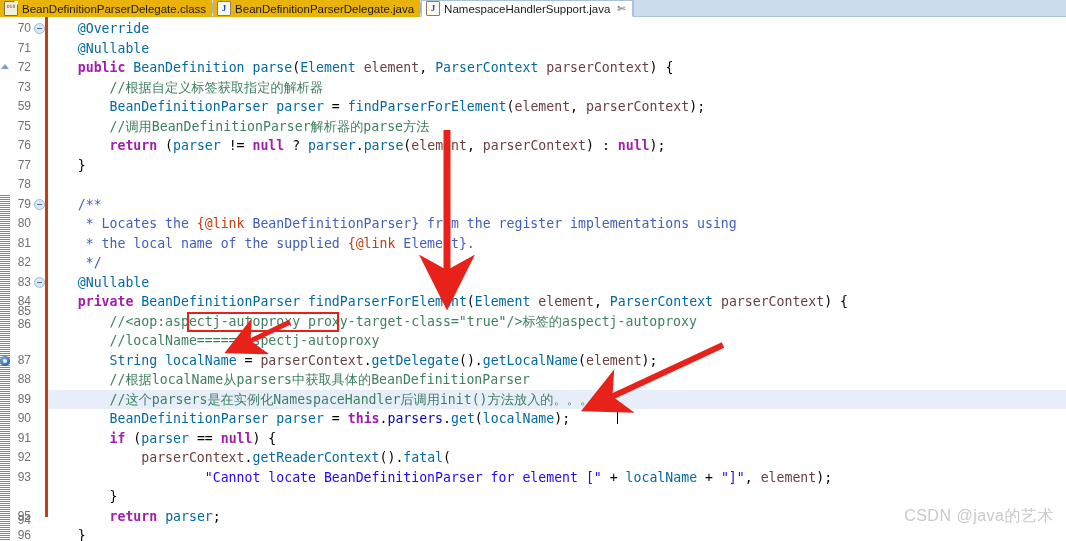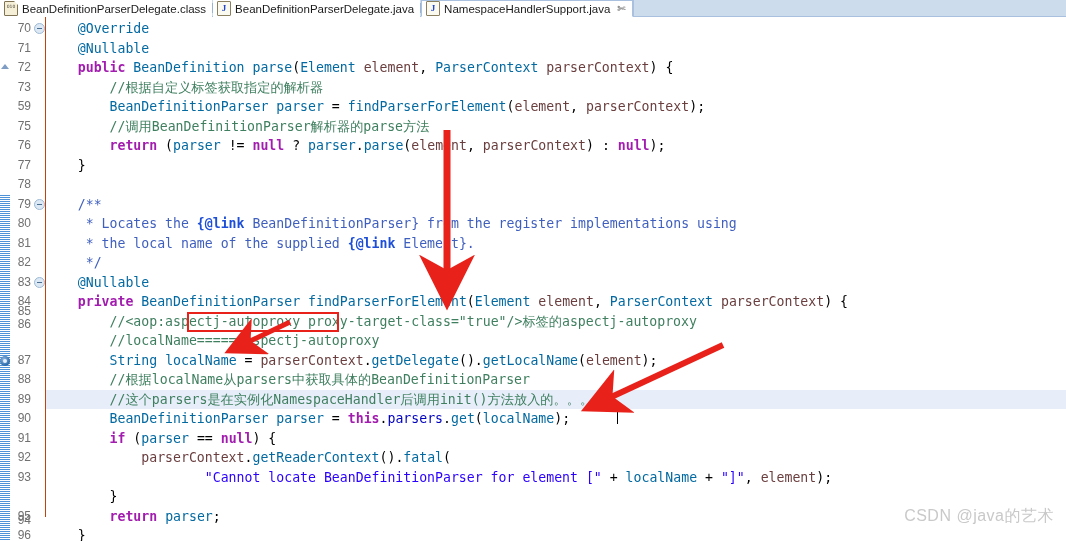--- a/index.html
+++ b/index.html
@@ -34,21 +34,21 @@
     display: flex;
     align-items: center;
     padding: 0 6px 0 4px;
     gap: 4px;
     height: 17px;
     box-sizing: border-box;
     white-space: nowrap;
     position: relative;
   }
   .tab.inactive {
-    background: #ffffff;
+    background: #eab308;
     color: #1a1a1a;
   }
   .tab.active {
     background: #ffffff;
     border-left: 1px solid #a9c0de;
     border-right: 1px solid #a9c0de;
     border-top: 1px solid #a9c0de;
     border-bottom: 1px solid #ffffff;
   }
   .tab-sep {
@@ -165,21 +165,21 @@
     border-radius: 50%;
   }
 
   
   .gutter {
     position: absolute;
     left: 10px; top: 0;
     width: 35px;
     height: 500px;
     background: #ffffff;
-    border-right: 1px solid #c2410c;
+    border-right: 3px solid #c2410c;
   }
   .lineno {
     position: absolute;
     right: 14px;
     font-family: "Liberation Sans", sans-serif;
     font-size: 12px;
     color: #707070;
     text-align: right;
     line-height: 19.5px;
     height: 19.5px;
@@ -225,21 +225,21 @@
     left: 46px;
     width: 1020px;
     height: 19.5px;
     background: #e7eefa;
   }
 
   
   .kw   { color: #a21caf; font-weight: bold; }
   .cmt  { color: #3f7f5f; }
   .jdoc { color: #3f5fbf; }
-  .jdoctag { color: #1d4ed8; font-weight: bold; text-align: right; }
+  .jdoctag { color: #c2410c; font-weight: normal; text-align: right; }
   .str  { color: #2a00ff; }
   .fld  { color: #0000c0; }
   .parm { color: #6a3e3e; }
   .plain{ color: #0369a1; }
   .cn   { font-family: "DejaVu Sans", "Liberation Sans", sans-serif; }
 
   
   .caret {
     position: absolute;
     width: 1px;

